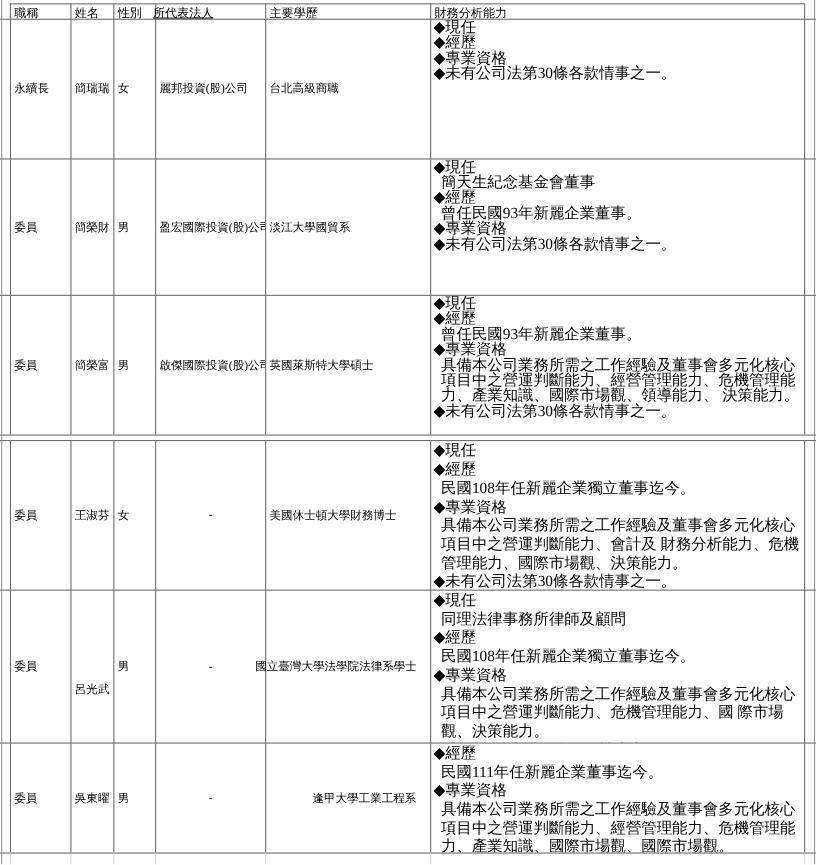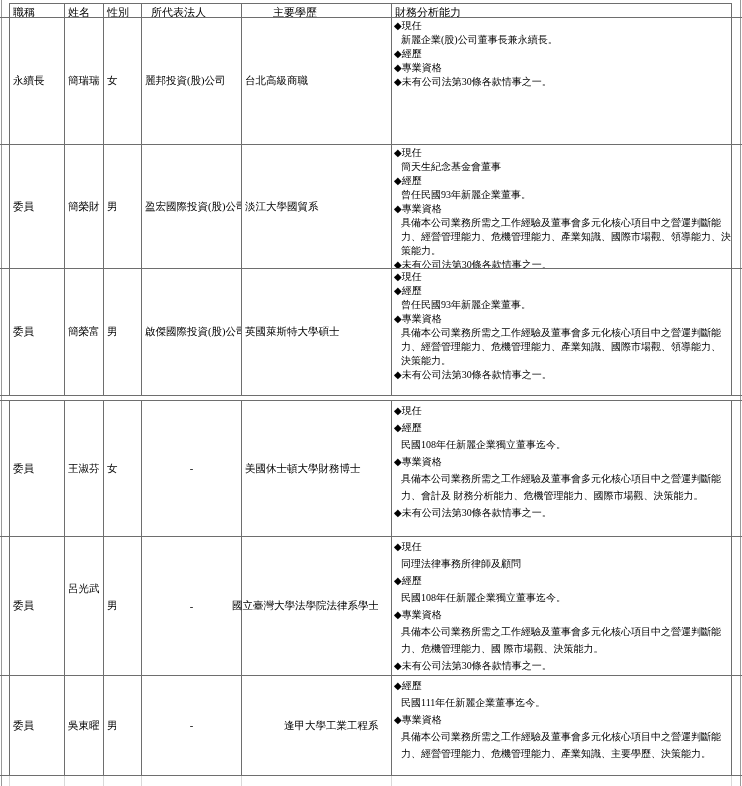--- a/index.html
+++ b/index.html
@@ -10,21 +10,21 @@
   }
   .hline { position:absolute; left:0; width:742px; height:1px; background:#6e6e6e; }
   .tline { position:absolute; height:1px; background:#6e6e6e; }
   .vline { position:absolute; width:1px; background:#6e6e6e; }
   .vline.faint { background:#d9d9d9; }
   .edge  { position:absolute; top:0; height:786px; width:1px; background:#9a9a9a; }
   .cell  { position:absolute; box-sizing:border-box; white-space:nowrap; overflow:hidden; }
   .cell.hdr { font-size:11px; line-height:12px; padding:2px 0 0 3px; }
   .cell.mid { display:flex; align-items:center; padding-left:3px; font-size:10.5px; }
   .cell.dash { justify-content:center; padding-left:0; }
-  .cell.qual { white-space:normal; padding-top:1px; font-size:10px; }
+  .cell.qual { white-space:normal; padding-top:1px; font-size:14px; }
   .q-h { padding-left:2px; }
   .q-i { padding-left:9px; }
 </style>
 </head>
 <body>
 
 <div class="page">
   <div class="edge" style="left:1px"></div>
   <div class="edge" style="left:740px"></div>
   <div id="grid">
@@ -54,50 +54,48 @@
       <div class="vline faint" style="left: 9px; top: 776px; height: 10px;"></div>
       <div class="vline faint" style="left: 64px; top: 776px; height: 10px;"></div>
       <div class="vline faint" style="left: 103px; top: 776px; height: 10px;"></div>
       <div class="vline faint" style="left: 141px; top: 776px; height: 10px;"></div>
       <div class="vline faint" style="left: 241px; top: 776px; height: 10px;"></div>
       <div class="vline faint" style="left: 391px; top: 776px; height: 10px;"></div>
       <div class="vline faint" style="left: 731px; top: 776px; height: 10px;"></div>
       <div class="cell hdr" style="left: 10px; top: 4px; width: 54px; height: 13px;">職稱</div>
       <div class="cell hdr" style="left: 65px; top: 4px; width: 38px; height: 13px;">姓名</div>
       <div class="cell hdr" style="left: 104px; top: 4px; width: 37px; height: 13px;">性別</div>
-      <div class="cell hdr" style="left: 148px; top: 4px; width: 99px; height: 13px; text-decoration: underline;">所代表法人</div>
-      <div class="cell hdr" style="left: 242px; top: 4px; width: 149px; height: 13px; margin-left: 28px;">主要學歷</div>
+      <div class="cell hdr" style="left: 136px; top: 4px; width: 99px; height: 13px; text-decoration: underline;">所代表法人</div>
+      <div class="cell hdr" style="left: 242px; top: 4px; width: 149px; height: 13px;">主要學歷</div>
       <div class="cell hdr" style="left: 392px; top: 4px; width: 339px; height: 13px;">財務分析能力</div>
       <div class="">
         <div class="cell mid" style="left: 10px; top: 18px; width: 54px; height: 126px;">永續長</div>
         <div class="cell mid" style="left: 65px; top: 18px; width: 38px; height: 126px;">簡瑞瑞</div>
         <div class="cell mid" style="left: 104px; top: 18px; width: 37px; height: 126px;">女</div>
         <div class="cell mid" style="left: 142px; top: 18px; width: 99px; height: 126px;">麗邦投資(股)公司</div>
         <div class="cell mid" style="left: 242px; top: 18px; width: 149px; height: 126px;">台北高級商職</div>
         <div class="cell qual" style="left: 392px; top: 18px; width: 339px; height: 126px; line-height: 14px;">
           <div class="q-h">◆現任</div>
-          <div class="q-i">新麗企業(股)公司董事長兼永續長。</div>
           <div class="q-h">◆經歷</div>
           <div class="q-h">◆專業資格</div>
           <div class="q-h">◆未有公司法第30條各款情事之一。</div>
         </div>
       </div>
       <div class="">
         <div class="cell mid" style="left: 10px; top: 145px; width: 54px; height: 123px;">委員</div>
         <div class="cell mid" style="left: 65px; top: 145px; width: 38px; height: 123px;">簡榮財</div>
         <div class="cell mid" style="left: 104px; top: 145px; width: 37px; height: 123px;">男</div>
         <div class="cell mid" style="left: 142px; top: 145px; width: 99px; height: 123px;">盈宏國際投資(股)公司</div>
         <div class="cell mid" style="left: 242px; top: 145px; width: 149px; height: 123px;">淡江大學國貿系</div>
         <div class="cell qual" style="left: 392px; top: 145px; width: 339px; height: 123px; line-height: 14px;">
           <div class="q-h">◆現任</div>
           <div class="q-i">簡天生紀念基金會董事</div>
           <div class="q-h">◆經歷</div>
           <div class="q-i">曾任民國93年新麗企業董事。</div>
           <div class="q-h">◆專業資格</div>
-          <div class="q-i">具備本公司業務所需之工作經驗及董事會多元化核心項目中之營運判斷能力、經營管理能力、危機管理能力、產業知識、國際市場觀、領導能力、決策能力。</div>
           <div class="q-h">◆未有公司法第30條各款情事之一。</div>
         </div>
       </div>
       <div class="">
         <div class="cell mid" style="left: 10px; top: 269px; width: 54px; height: 126px;">委員</div>
         <div class="cell mid" style="left: 65px; top: 269px; width: 38px; height: 126px;">簡榮富</div>
         <div class="cell mid" style="left: 104px; top: 269px; width: 37px; height: 126px;">男</div>
         <div class="cell mid" style="left: 142px; top: 269px; width: 99px; height: 126px;">啟傑國際投資(股)公司</div>
         <div class="cell mid" style="left: 242px; top: 269px; width: 149px; height: 126px;">英國萊斯特大學碩士</div>
         <div class="cell qual" style="left: 392px; top: 269px; width: 339px; height: 126px; line-height: 14px;">
@@ -119,21 +117,21 @@
           <div class="q-h">◆現任</div>
           <div class="q-h">◆經歷</div>
           <div class="q-i">民國108年任新麗企業獨立董事迄今。</div>
           <div class="q-h">◆專業資格</div>
           <div class="q-i">具備本公司業務所需之工作經驗及董事會多元化核心項目中之營運判斷能力、會計及 財務分析能力、危機管理能力、國際市場觀、決策能力。</div>
           <div class="q-h">◆未有公司法第30條各款情事之一。</div>
         </div>
       </div>
       <div class="">
         <div class="cell mid" style="left: 10px; top: 537px; width: 54px; height: 138px;">委員</div>
-        <div class="cell mid" style="left: 65px; top: 520px; width: 38px; height: 138px;">呂光武</div>
+        <div class="cell mid" style="left: 65px; top: 558px; width: 38px; height: 138px;">呂光武</div>
         <div class="cell mid" style="left: 104px; top: 537px; width: 37px; height: 138px;">男</div>
         <div class="cell mid dash" style="left: 142px; top: 537px; width: 99px; height: 138px;">-</div>
         <div class="cell mid" style="left: 229px; top: 537px; width: 149px; height: 138px;">國立臺灣大學法學院法律系學士</div>
         <div class="cell qual" style="left: 392px; top: 537px; width: 339px; height: 138px; line-height: 17px;">
           <div class="q-h">◆現任</div>
           <div class="q-i">同理法律事務所律師及顧問</div>
           <div class="q-h">◆經歷</div>
           <div class="q-i">民國108年任新麗企業獨立董事迄今。</div>
           <div class="q-h">◆專業資格</div>
           <div class="q-i">具備本公司業務所需之工作經驗及董事會多元化核心項目中之營運判斷能力、危機管理能力、國 際市場觀、決策能力。</div>
@@ -143,17 +141,17 @@
       <div class="">
         <div class="cell mid" style="left: 10px; top: 676px; width: 54px; height: 99px;">委員</div>
         <div class="cell mid" style="left: 65px; top: 676px; width: 38px; height: 99px;">吳東曜</div>
         <div class="cell mid" style="left: 104px; top: 676px; width: 37px; height: 99px;">男</div>
         <div class="cell mid dash" style="left: 142px; top: 676px; width: 99px; height: 99px;">-</div>
         <div class="cell mid" style="left: 242px; top: 676px; width: 149px; height: 99px; margin-left: 39px;">逢甲大學工業工程系</div>
         <div class="cell qual" style="left: 392px; top: 676px; width: 339px; height: 99px; line-height: 17px;">
           <div class="q-h">◆經歷</div>
           <div class="q-i">民國111年任新麗企業董事迄今。</div>
           <div class="q-h">◆專業資格</div>
-          <div class="q-i">具備本公司業務所需之工作經驗及董事會多元化核心項目中之營運判斷能力、經營管理能力、危機管理能力、產業知識、主要學歷、決策能力。</div>
+          <div class="q-i">具備本公司業務所需之工作經驗及董事會多元化核心項目中之營運判斷能力、經營管理能力、危機管理能力、產業知識、國際市場觀、國際市場觀。</div>
         </div>
       </div>
     </div>
 </div>
 
 </body></html>

